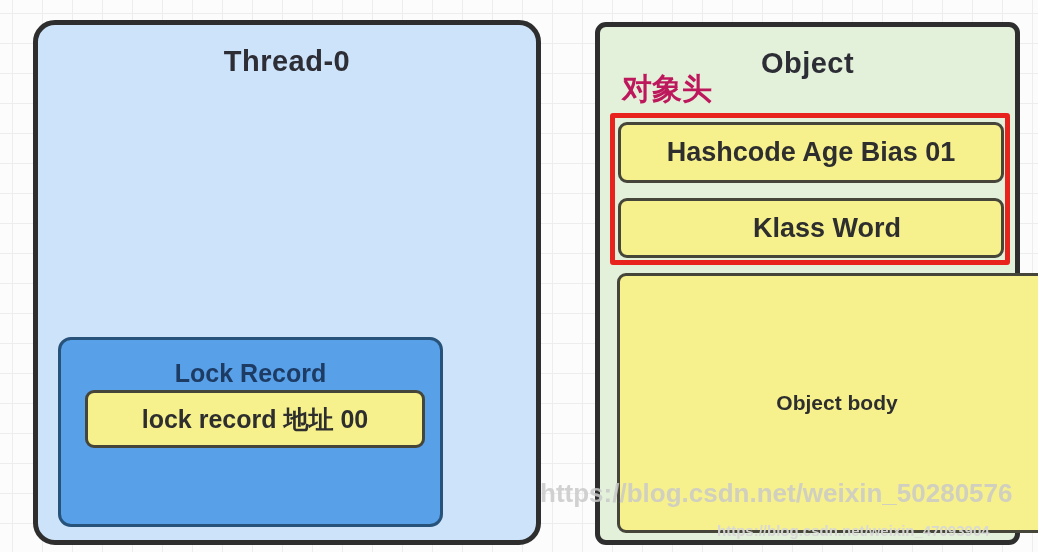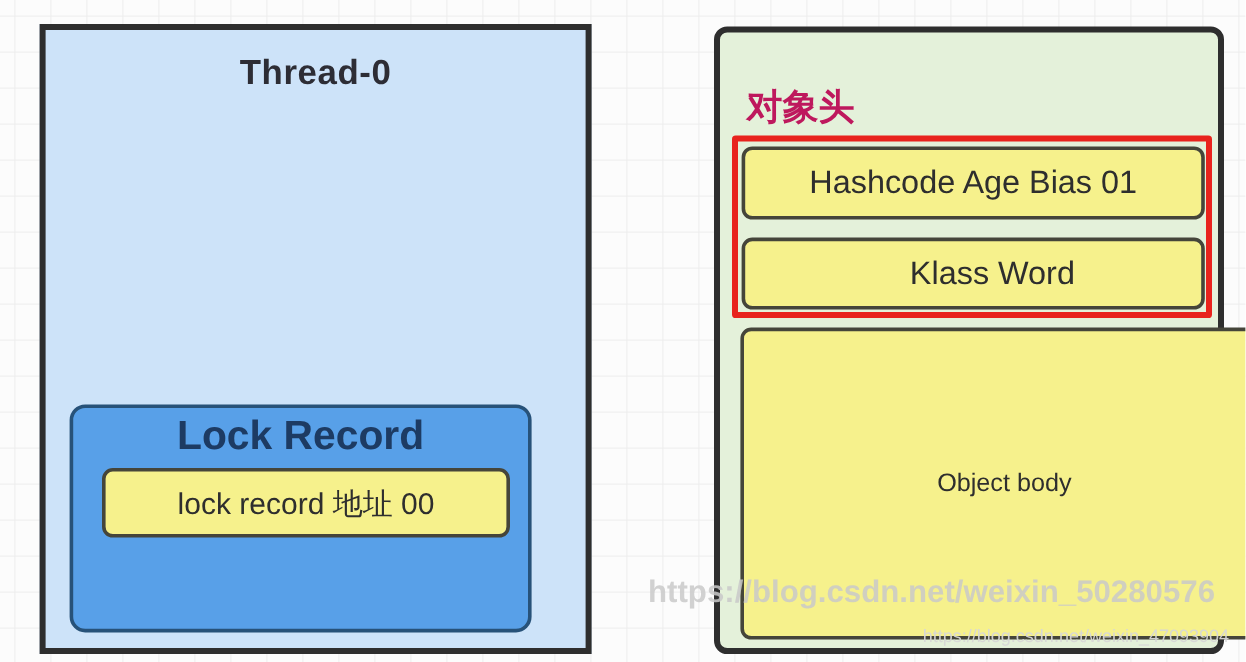--- a/index.html
+++ b/index.html
@@ -14,54 +14,54 @@
     background-image:
       linear-gradient(#ededed 1px, transparent 1px),
       linear-gradient(90deg, #ededed 1px, transparent 1px);
     background-size:30px 30px;
     background-position:12px 13px;
   }
 
   
   .thread-box {
     position:absolute; left:33px; top:20px;
-    width:460px; height:525px;
+    width:508px; height:525px;
     background:#cde3f9;
     border:5px solid #2e2e2e;
-    border-radius:0;
+    border-radius:22px;
   }
   .box-title {
     margin-top:20px;
     text-align:center;
     font-size:29px; font-weight:bold;
     color:#2d2d35;
     letter-spacing:0.5px;
   }
 
   .lock-record {
     position:absolute; left:20px; top:312px;
     width:385px; height:190px;
     background:#58a0e8;
     border:3px solid #275279;
     border-radius:13px;
   }
   .lr-title {
-    margin-top:4px;
+    margin-top:19px;
     text-align:center;
-    font-size:34px; font-weight:bold;
+    font-size:25px; font-weight:bold;
     color:#1d3b63;
   }
 
   .cell {
     position:absolute;
     display:flex; align-items:center; justify-content:center;
     background:#f6f18c;
     border:3px solid #45453a;
     border-radius:9px;
-    font-size:25px; font-weight:normal;
+    font-size:25px; font-weight:bold;
     color:#2e2e2e;
     text-align:left;
     white-space:nowrap;
   }
   .lr-cell-0 { left:24px; top:38px;  width:340px; height:58px;margin-top:12px; }
   .lr-cell-1 { left:24px; top:113px; width:340px; height:58px; }
 
   
   .object-box {
     position:absolute; left:595px; top:22px;
@@ -87,22 +87,22 @@
 
   
   .wm-large {
     position:absolute; left:540px; top:478px;
     font-size:26px; font-weight:bold;
     color:rgba(201,201,201,0.85);
     white-space:nowrap;
     z-index:10;
   }
   .wm-small {
-    position:absolute; left:769px; top:522px;
-    font-size:15px; font-weight:normal;
+    position:absolute; left:717px; top:522px;
+    font-size:15px; font-weight:bold;
     color:rgba(215,215,215,0.95);
     white-space:nowrap;
     z-index:10;
   }
 </style>
 </head>
 <body>
 
 <div class="canvas">
 
@@ -111,20 +111,21 @@
 
     <div class="lock-record">
       <div class="lr-title">Lock Record</div>
 
       <div class="cell lr-cell-0">lock record 地址 00</div>
 
     </div>
   </div>
 
   <div class="object-box">
+    <div class="box-title">Object</div>
 
     <div class="header-annotation">对象头</div>
 
     <div class="red-rect"></div>
 
     <div class="cell obj-cell-0">Hashcode Age Bias 01</div>
 
     <div class="cell obj-cell-1">Klass Word</div>
 
     <div class="cell obj-body">Object body</div>

